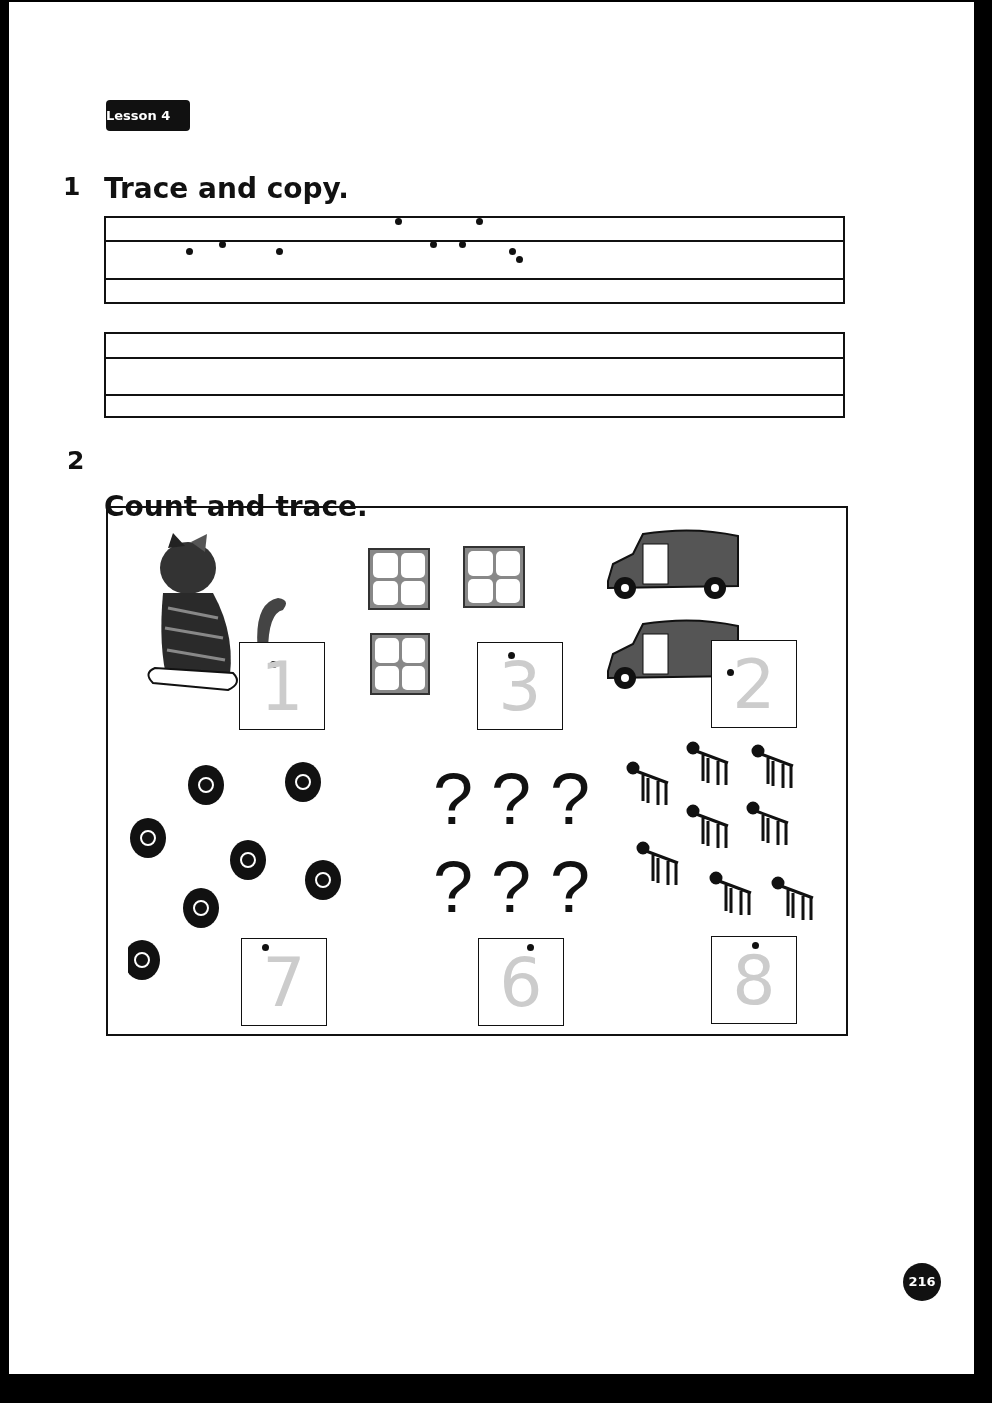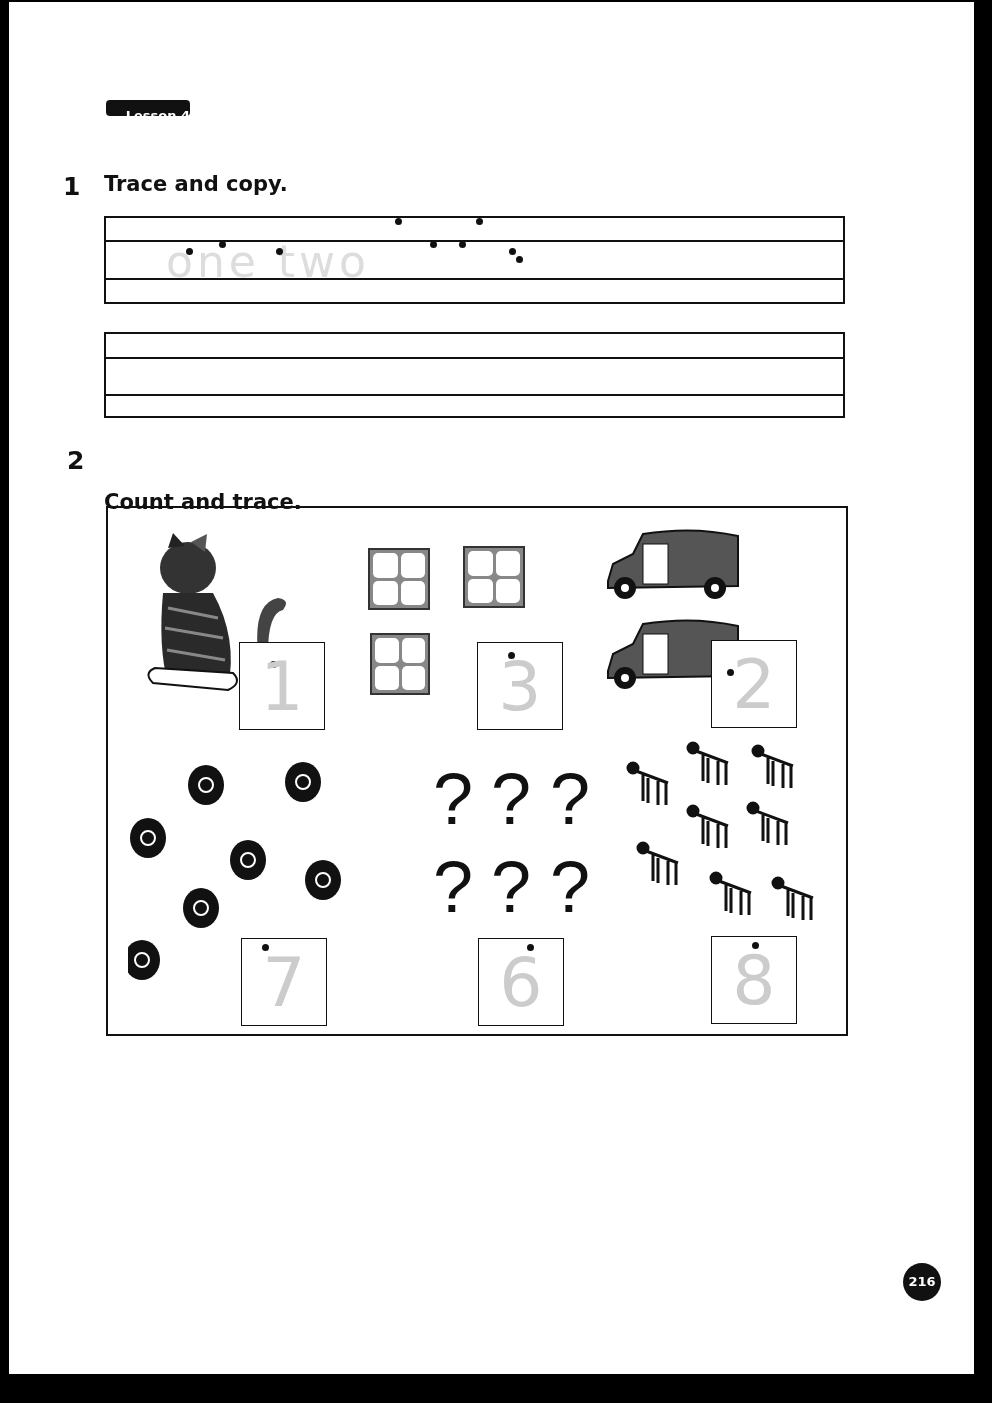--- a/index.html
+++ b/index.html
@@ -1,20 +1,20 @@
 <!DOCTYPE html>
 <html><head>
 <meta charset="utf-8">
 <style>
   html,body{margin:0;padding:0;}
   body{width:992px;height:1403px;background:#000;position:relative;overflow:hidden;font-family:"DejaVu Sans","Liberation Sans",sans-serif;}
   .page{position:absolute;left:9px;top:2px;width:965px;height:1372px;background:#fff;}
-  .lesson-badge{position:absolute;left:97px;top:98px;width:84px;height:16px;background:#111;color:#fff;border-radius:4px;font-weight:bold;font-size:13px;line-height:31px;text-align:right;}
+  .lesson-badge{position:absolute;left:97px;top:98px;width:84px;height:31px;background:#111;color:#fff;border-radius:4px;font-weight:bold;font-size:13px;line-height:31px;text-align:left;}
   .q-num{position:absolute;font-weight:bold;font-size:25px;color:#111;}
-  .q-title{position:absolute;font-weight:bold;font-size:21px;color:#111;}
+  .q-title{position:absolute;font-weight:bold;font-size:28px;color:#111;}
   .writing-box{position:absolute;left:95px;width:741px;border:2px solid #111;box-sizing:border-box;}
   .wl{position:absolute;left:0;right:0;height:0;border-top:2px solid #111;}
   .dotted-word{position:absolute;left:60px;top:18px;font-size:44px;color:#ddd;letter-spacing:4px;font-family:"DejaVu Sans",sans-serif;}
   .tdot{position:absolute;width:7px;height:7px;border-radius:50%;background:#111;}
   .count-panel{position:absolute;left:97px;top:504px;width:742px;height:530px;border:2px solid #111;box-sizing:border-box;}
   .trace-box{position:absolute;width:86px;height:88px;border:1.5px solid #111;box-sizing:border-box;background:#fff;}
   .trace-digit{position:absolute;left:0;right:0;top:4px;text-align:center;font-size:68px;color:#ccc;font-family:"DejaVu Sans",sans-serif;}
   .trace-dot{position:absolute;width:7px;height:7px;border-radius:50%;background:#111;}
   .qmark{position:absolute;font-size:72px;font-family:"Liberation Sans",sans-serif;color:#111;line-height:1;}
   .page-num{position:absolute;left:894px;top:1261px;width:38px;height:38px;border-radius:50%;background:#111;color:#fff;font-weight:bold;font-size:13px;line-height:38px;text-align:center;}
@@ -27,21 +27,20 @@
 <div class="page">
 
   <div class="lesson-badge">Lesson 4</div>
 
   <div class="q-num" style="left:54px;top:170px;">1</div>
   <div class="q-title" style="left:95px;top:170px;">Trace and copy.</div>
 
   <div class="writing-box" style="top:214px;height:88px;">
     <div class="wl" style="top:22px;"></div>
     <div class="wl" style="top:60px;"></div>
-    <div class="dotted-word">one two</div>
     <div class="tdot" style="left:289px;top:0px;"></div>
     <div class="tdot" style="left:370px;top:0px;"></div>
     <div class="tdot" style="left:80px;top:30px;"></div>
     <div class="tdot" style="left:113px;top:23px;"></div>
     <div class="tdot" style="left:170px;top:30px;"></div>
     <div class="tdot" style="left:324px;top:23px;"></div>
     <div class="tdot" style="left:353px;top:23px;"></div>
     <div class="tdot" style="left:403px;top:30px;"></div>
     <div class="tdot" style="left:410px;top:38px;"></div>
   </div>

